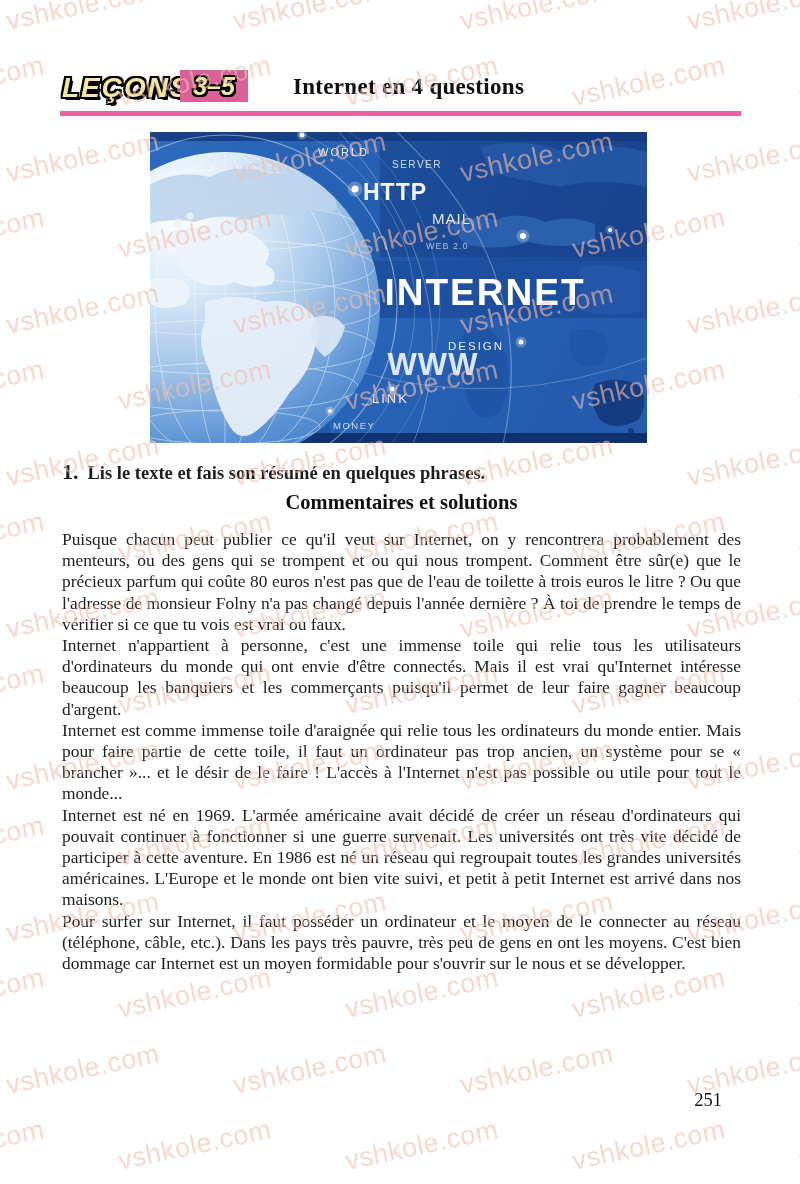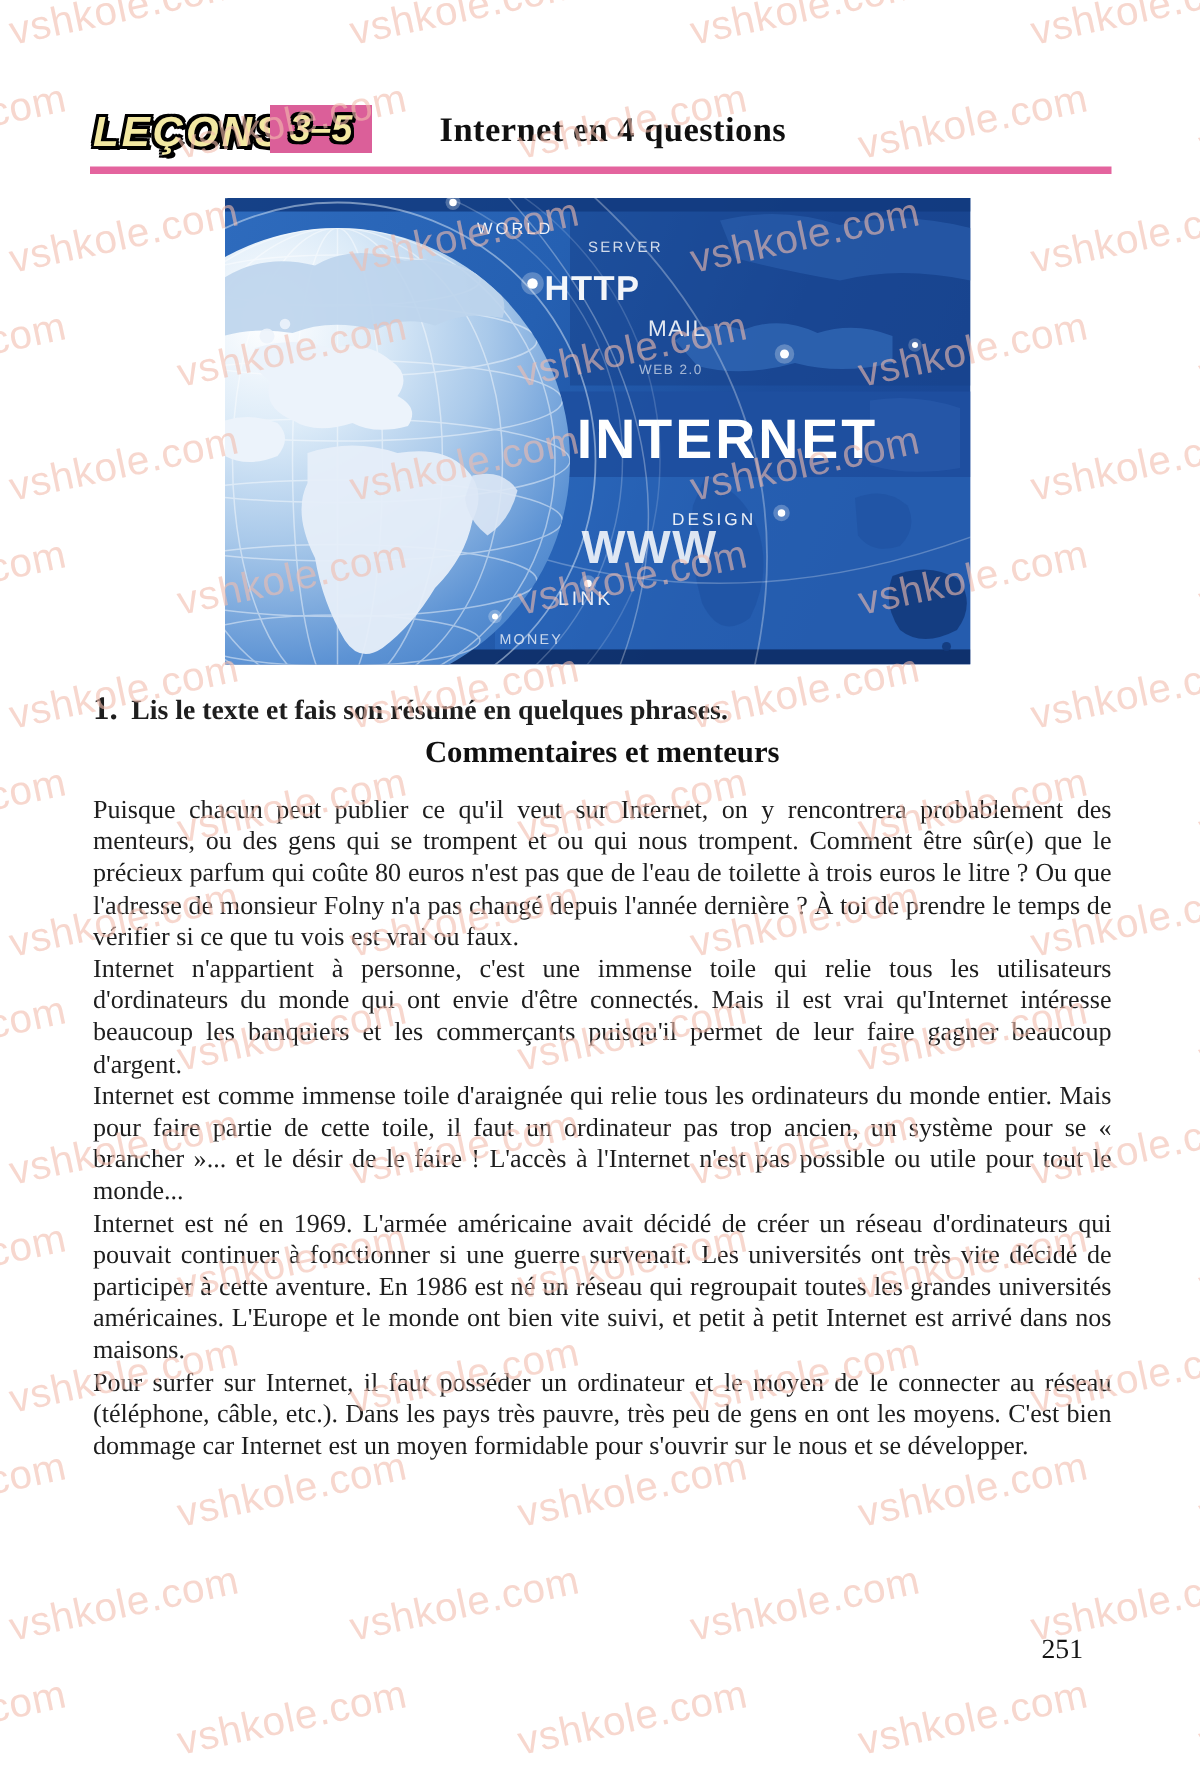--- a/index.html
+++ b/index.html
@@ -198,21 +198,21 @@
       <text x="283" y="243" text-anchor="middle" font-size="31" font-weight="bold" letter-spacing="1" opacity="0.85">WWW</text>
       <text x="222" y="271" font-size="13" letter-spacing="2" opacity="0.9">LINK</text>
       <text x="183" y="297" font-size="9.5" letter-spacing="1.5" opacity="0.75">MONEY</text>
     </g>
   </svg>
 
   <div class="exercise">
     <span class="num">1.</span><span class="instr">Lis le texte et fais son résumé en quelques phrases.</span>
   </div>
 
-  <h2 class="section-heading">Commentaires et menteurs</h2>
+  <h2 class="section-heading">Commentaires et solutions</h2>
 
   <div class="body-text">
     <p>Puisque chacun peut publier ce qu'il veut sur Internet, on y rencontrera probablement des menteurs, ou des gens qui se trompent et ou qui nous trompent. Comment être sûr(e) que le précieux parfum qui coûte 80 euros n'est pas que de l'eau de toilette à trois euros le litre ? Ou que l'adresse de monsieur Folny n'a pas changé depuis l'année dernière ? À toi de prendre le temps de vérifier si ce que tu vois est vrai ou faux.</p>
     <p>Internet n'appartient à personne, c'est une immense toile qui relie tous les utilisateurs d'ordinateurs du monde qui ont envie d'être connectés. Mais il est vrai qu'Internet intéresse beaucoup les banquiers et les commerçants puisqu'il permet de leur faire gagner beaucoup d'argent.</p>
     <p>Internet est comme immense toile d'araignée qui relie tous les ordinateurs du monde entier. Mais pour faire partie de cette toile, il faut un ordinateur pas trop ancien, un système pour se « brancher »... et le désir de le faire ! L'accès à l'Internet n'est pas possible ou utile pour tout le monde...</p>
     <p>Internet est né en 1969. L'armée américaine avait décidé de créer un réseau d'ordinateurs qui pouvait continuer à fonctionner si une guerre survenait. Les universités ont très vite décidé de participer à cette aventure. En 1986 est né un réseau qui regroupait toutes les grandes universités américaines. L'Europe et le monde ont bien vite suivi, et petit à petit Internet est arrivé dans nos maisons.</p>
     <p>Pour surfer sur Internet, il faut posséder un ordinateur et le moyen de le connecter au réseau (téléphone, câble, etc.). Dans les pays très pauvre, très peu de gens en ont les moyens. C'est bien dommage car Internet est un moyen formidable pour s'ouvrir sur le nous et se développer.</p>
   </div>
 
   <div class="page-number">251</div>

